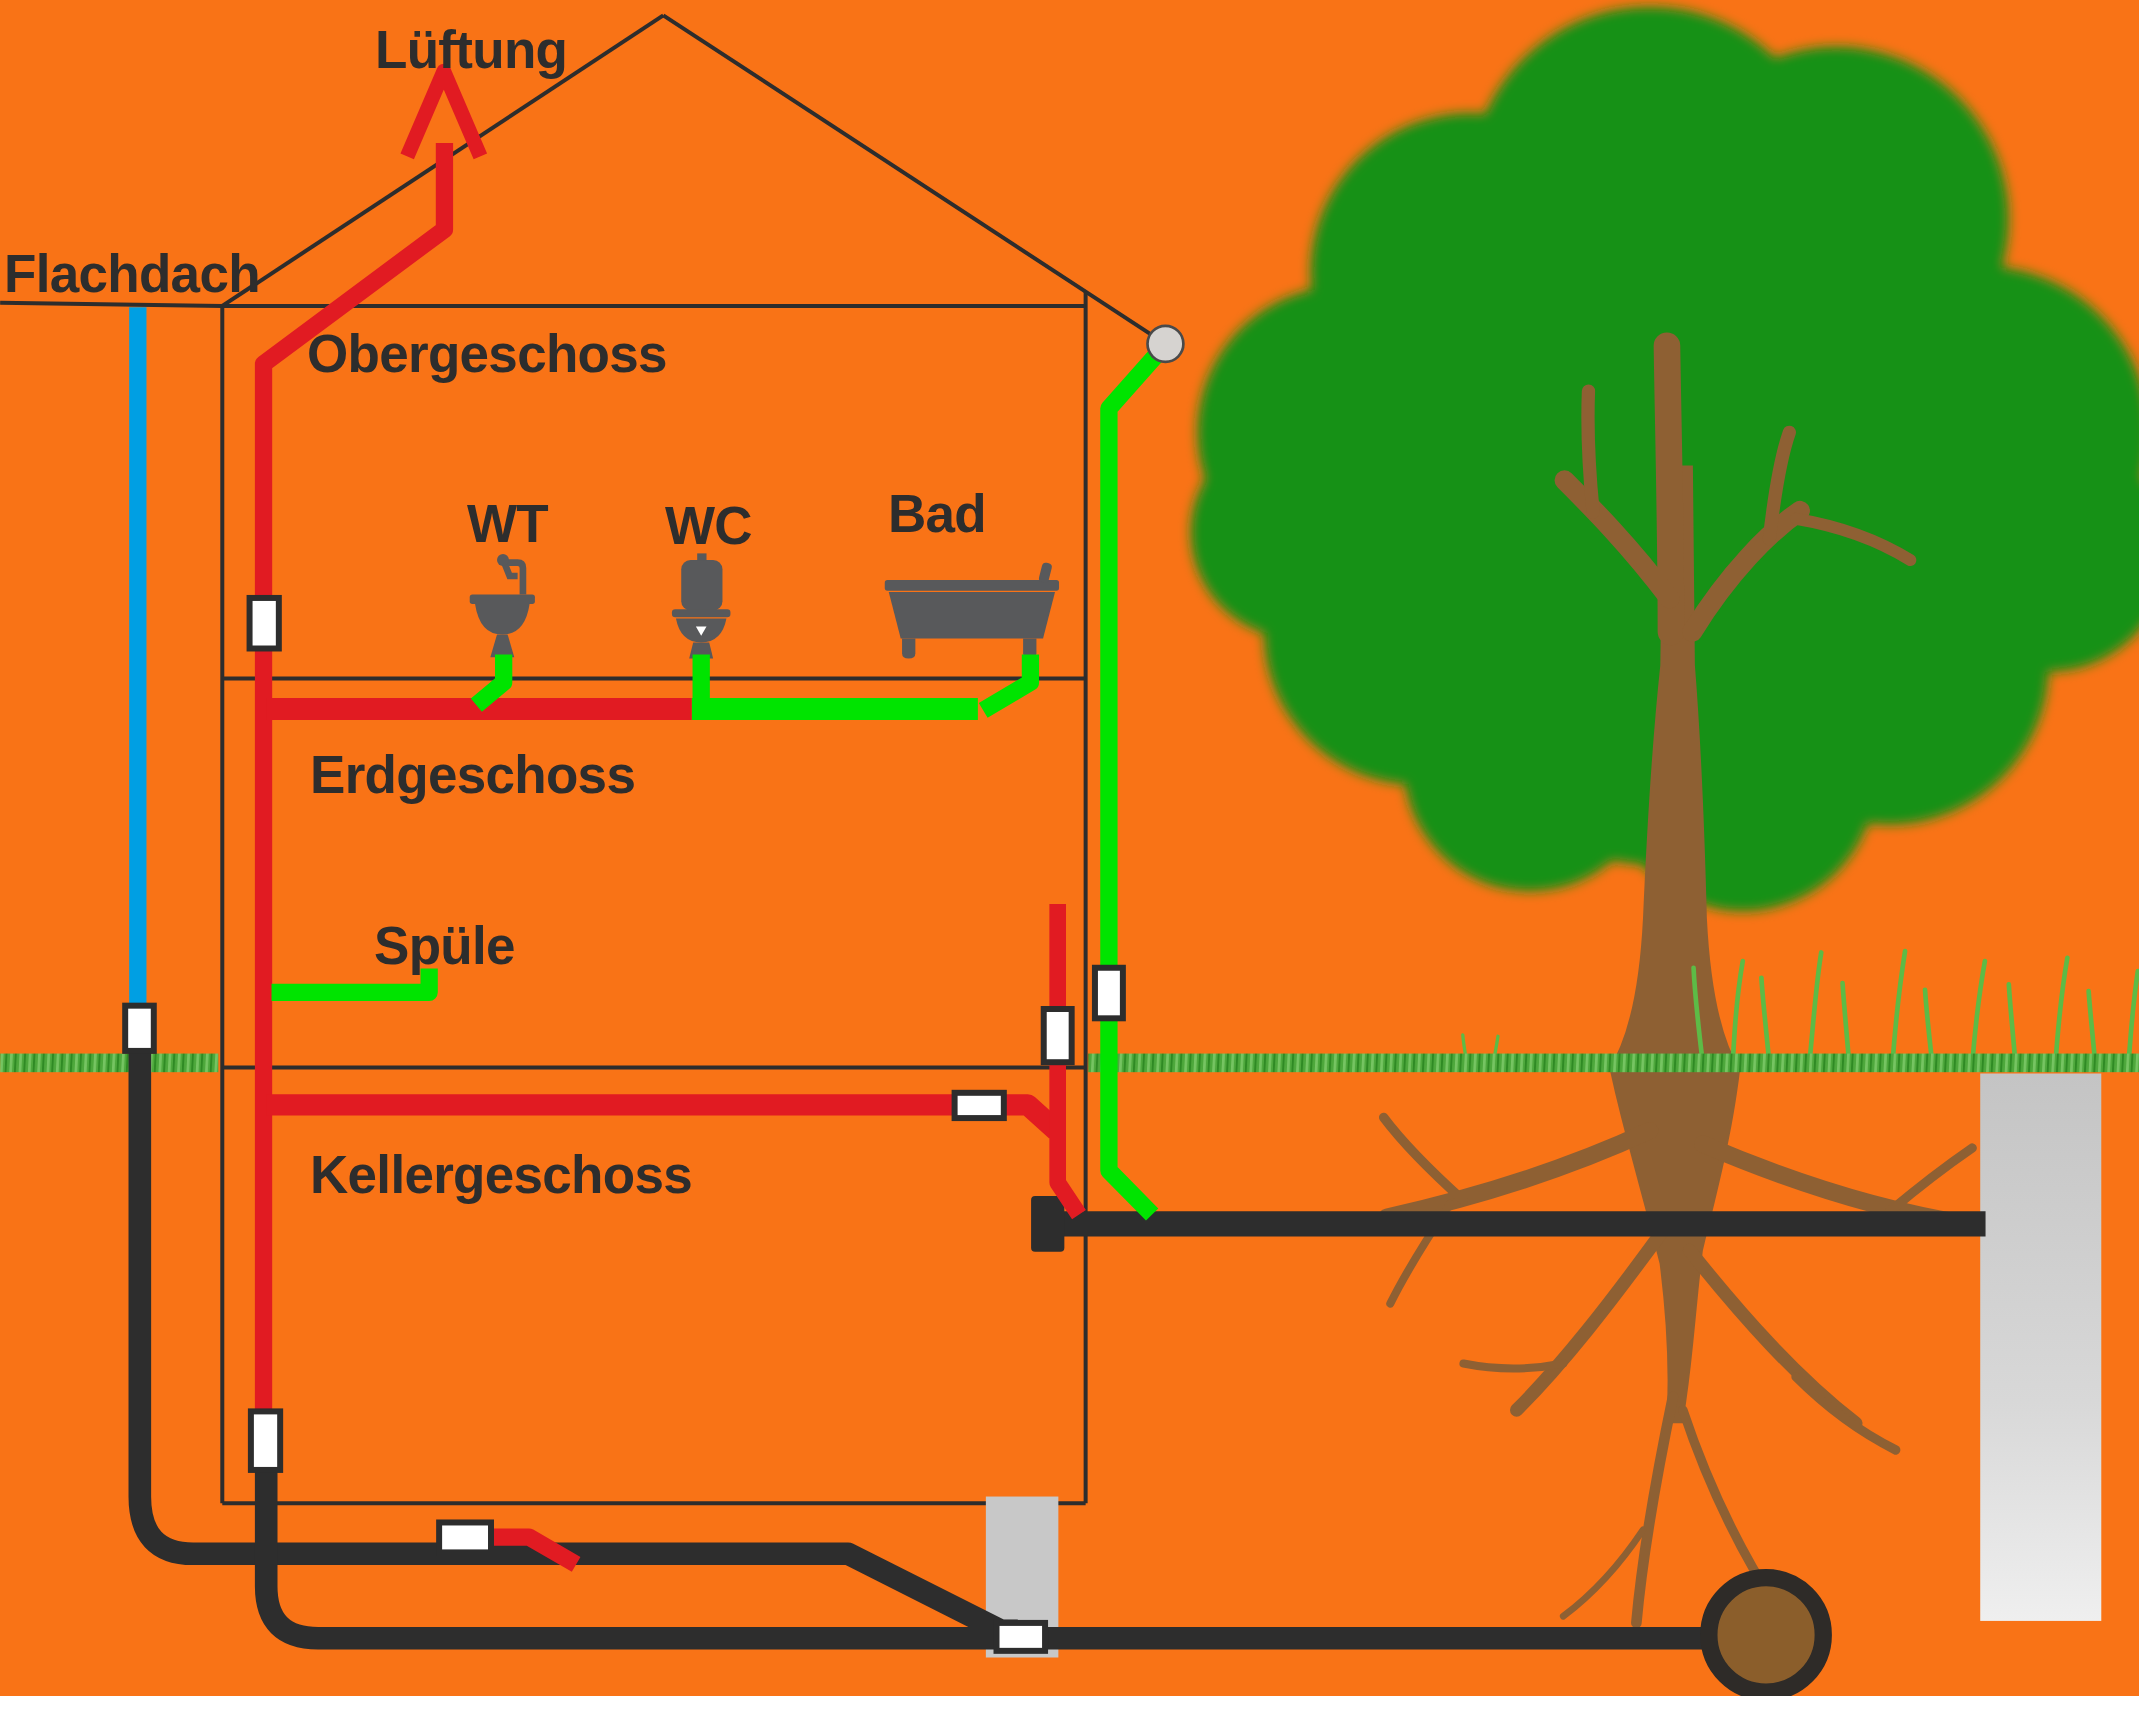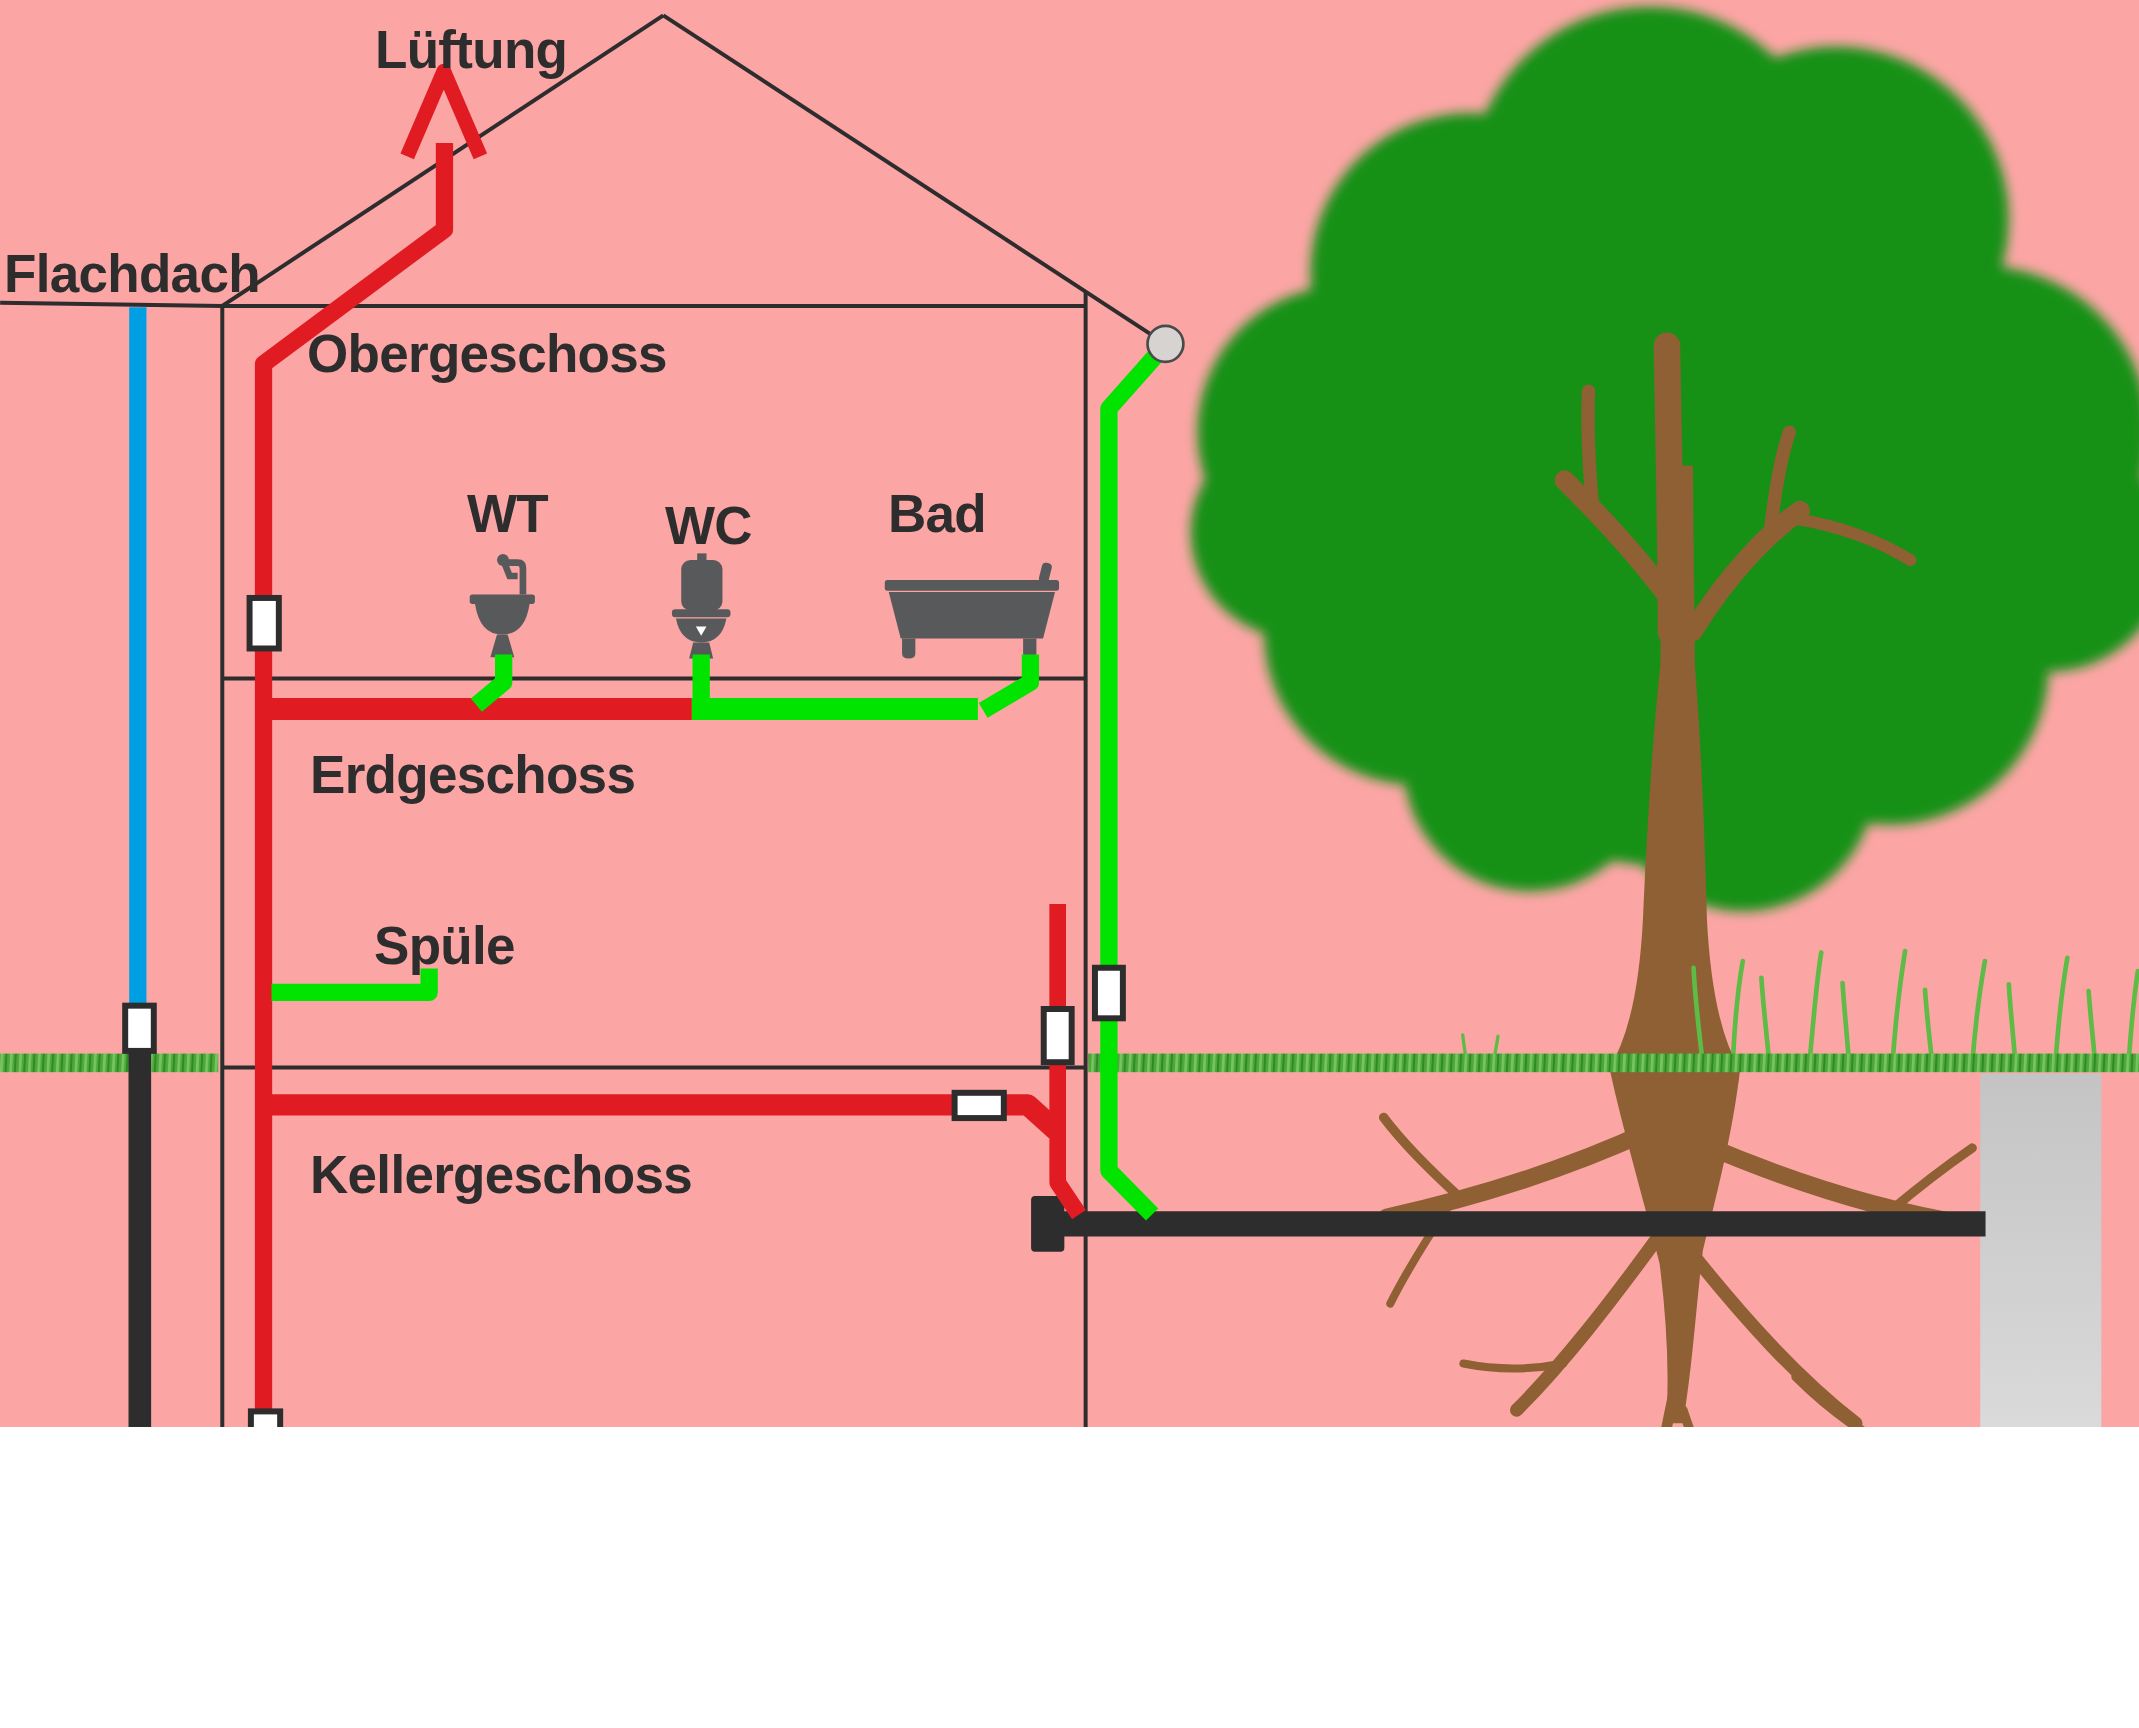--- a/index.html
+++ b/index.html
@@ -1,16 +1,16 @@
 <!DOCTYPE html>
 <html style="font-size:10.6px"><head>
 <meta charset="utf-8">
 <style>
   html,body{margin:0;padding:0;background:#fff;}
-  #stage{position:relative;width:2140px;height:1427px;background:#fca5a5;overflow:hidden;
+  #stage{position:relative;width:2140px;height:1696px;background:#f97316;overflow:hidden;
          font-family:"Liberation Sans","DejaVu Sans",sans-serif;}
   #artwork{position:absolute;left:0;top:0;}
   .lbl{position:absolute;font-weight:bold;font-size:53px;color:#2D2D2D;letter-spacing:-0.7px;white-space:nowrap;}
 </style>
 </head>
 <body>
 
 <div id="stage">
 
 <svg id="artwork" width="2140" height="1728" viewBox="0 0 3217 2598">
@@ -172,21 +172,21 @@
   </g>
 
   <circle cx="1752" cy="517" r="27" fill="#D6D3D0" stroke="#4A4A4A" stroke-width="4"></circle>
 
   <circle cx="2655" cy="2458" r="86" fill="#8B5E2B" stroke="#2E2B28" stroke-width="26"></circle>
 </svg>
 
 <div class="lbl" style="left:375px;top:18.6px;">Lüftung</div>
 <div class="lbl" style="left:4px;top:243px;">Flachdach</div>
 <div class="lbl" style="left:307px;top:323px;">Obergeschoss</div>
-<div class="lbl" style="left:467px;top:483px;">WT</div>
+<div class="lbl" style="left:467px;top:493px;">WT</div>
 <div class="lbl" style="left:665px;top:483px;margin-top:12px;">WC</div>
 <div class="lbl" style="left:888px;top:483px;">Bad</div>
 <div class="lbl" style="left:310px;top:744px;">Erdgeschoss</div>
 <div class="lbl" style="left:374px;top:915px;">Spüle</div>
 <div class="lbl" style="left:310px;top:1144px;">Kellergeschoss</div>
 
 </div>
 
 
 </body></html>

